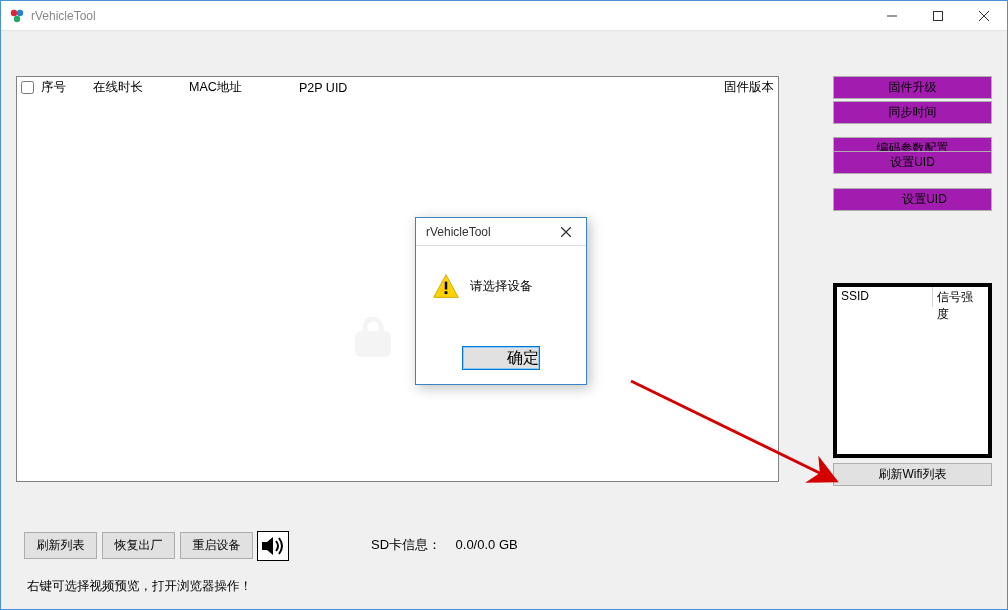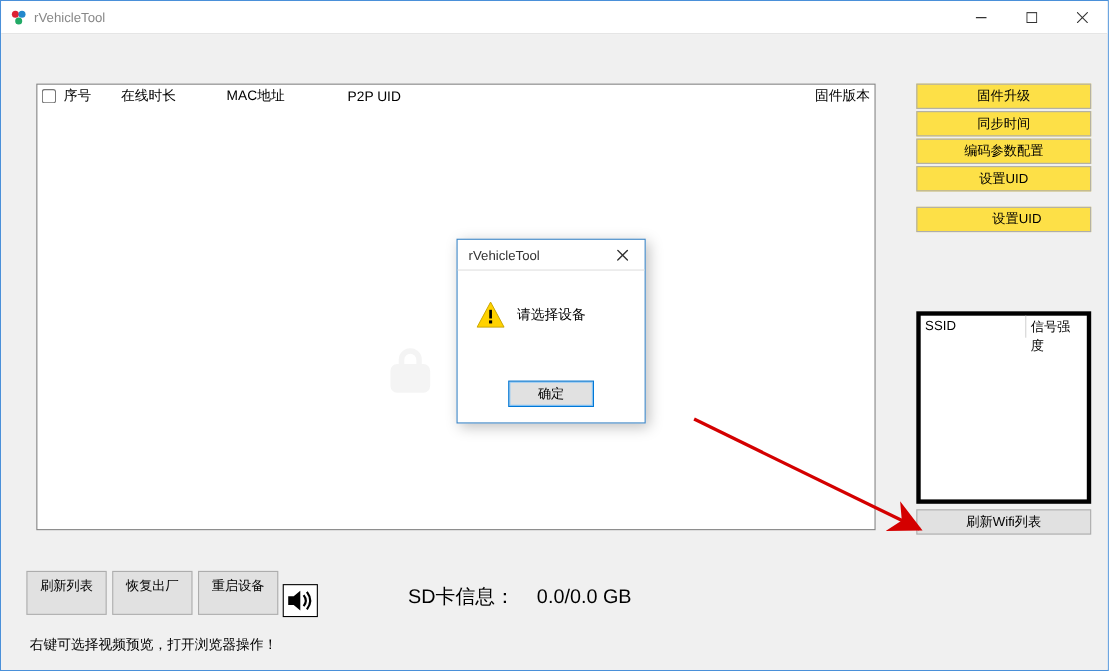--- a/index.html
+++ b/index.html
@@ -67,21 +67,21 @@
     padding:0 4px;
     white-space:nowrap;
   }
   .cb-cell { width:20px; justify-content:center; }
   .cb-cell input { margin:0; width:13px; height:13px; }
 
   
   .side-btn {
     position:absolute;
     width:159px; height:23px;
-    background:#fde047;
+    background:#a21caf;
     border:1px solid #adadad;
     font-size:12px;
     text-align:center;
     line-height:21px;
     cursor:default;
   }
 
   
   .wifi-panel {
     position:absolute;
@@ -104,38 +104,38 @@
     background:#e1e1e1;
     border:1px solid #adadad;
     font-size:12px;
     text-align:center; line-height:21px;
   }
 
   
   .bottom-btn {
     position:absolute;
     bottom:50px;
-    width:73px; height:40px;
+    width:73px; height:27px;
     background:#e1e1e1;
     border:1px solid #adadad;
     font-size:12px;
     text-align:center; line-height:25px;font-family:Liberation Serif, serif;
   }
   .speaker-box {
     position:absolute;
     bottom:48px; left:256px;
     width:32px; height:30px;
     border:1px solid #000;
     display:flex; align-items:center; justify-content:center;
     background:#fff;
   }
   .sd-info {
     position:absolute;
     bottom:55px; left:370px;
-    font-size:18px;
+    font-size:13px;
   }
   .hint {
     position:absolute;
     bottom:14px; left:26px;
     font-size:12.5px;
   }
 
   
   .modal {
     position:absolute;
@@ -169,22 +169,22 @@
   .modal-msg { font-size:12.5px; }
   .modal-footer {
     position:absolute;
     bottom:14px; left:0; right:0;
     display:flex; justify-content:center;
   }
   .ok-btn {
     width:78px; height:24px;
     background:#e1e1e1;
     border:1px solid #0078d7;
-    font-size:12px;
-    line-height:22px; text-align:center;
+    font-size:16px;
+    line-height:22px; text-align:right;
     box-shadow:inset 0 0 0 1px #90c8f6;
   }
 
   
   .arrow-svg {
     position:absolute;
     left:620px; top:340px;
     width:250px; height:150px;
     pointer-events:none;
   }
@@ -231,36 +231,36 @@
     <div class="win-btn close">
       <svg width="10" height="10" viewBox="0 0 10 10">
           <path d="M0 0 L10 10 M10 0 L0 10" stroke="#333" stroke-width="1"></path>
         </svg>
     </div>
   </div>
 </div>
 
 <div class="content">
 
-  <div class="grid" style="top:45px;margin-left:17px;">
+  <div class="grid" style="top:45px;">
     <div class="grid-header">
       <div class="cell cb-cell">
         <input type="checkbox" style="">
       </div>
       <div class="cell" style="width:52px;">序号</div>
       <div class="cell" style="width:96px;">在线时长</div>
       <div class="cell" style="width:110px;">MAC地址</div>
       <div class="cell" style="width:210px;">P2P UID</div>
       <div class="cell" style="flex:1;justify-content:flex-end;">固件版本</div>
     </div>
   </div>
 
   <div class="side-btn" style="right:15px; top:45px;">固件升级</div>
   <div class="side-btn" style="right:15px; top:70px;">同步时间</div>
-  <div class="side-btn" style="right:15px; top:95px;">编码参数配置</div>
+  <div class="side-btn" style="right:15px; top:106px;">编码参数配置</div>
   <div class="side-btn" style="right:15px; top:120px;">设置UID</div>
   <div class="side-btn" style="right:15px; top:157px;padding-left:24px;">设置UID</div>
 
   <div class="wifi-panel" style="top:252px;">
     <div class="wifi-header">
       <div class="wcell">SSID</div>
       <div class="wcell">信号强度</div>
     </div>
   </div>
   <div class="refresh-wifi-btn" style="top:432px;">刷新Wifi列表</div>

